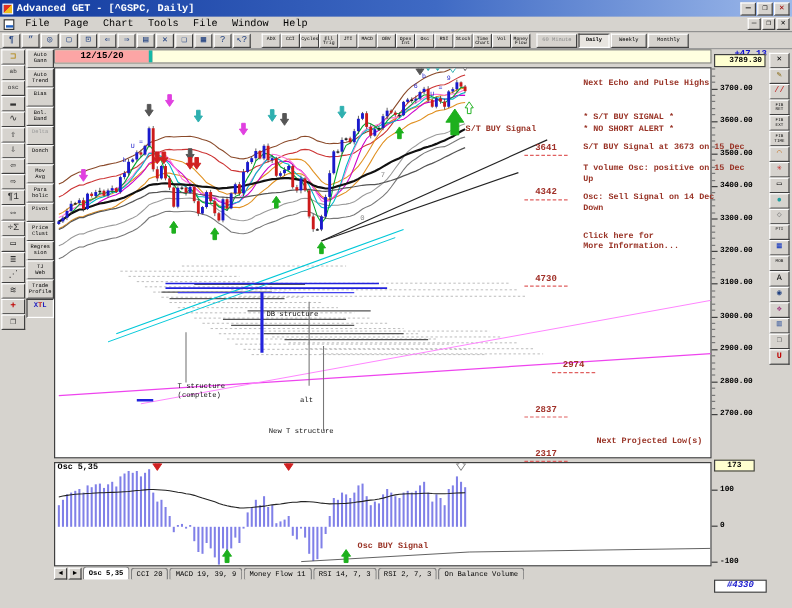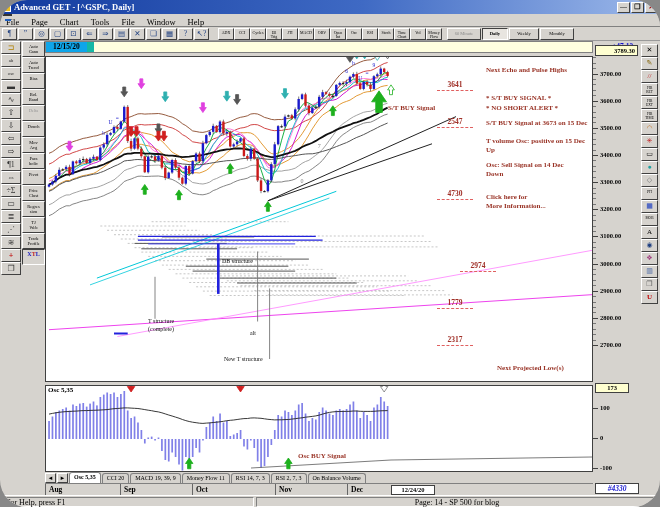--- a/index.html
+++ b/index.html
@@ -1,51 +1,51 @@
 <!DOCTYPE html>
 <html><head>
 <meta charset="utf-8">
 <style>
   html,body{margin:0;padding:0;background:#888;}
   *{box-sizing:border-box;}
   .screen{position:relative;width:660px;height:507px;background:#d6d3ce;overflow:hidden;
-    font-family:Liberation Serif, serif;border-radius:27px;-webkit-font-smoothing:none;}
+    font-family:Liberation Mono, monospace;-webkit-font-smoothing:none;}
   
   .raised{background:#d6d3ce;border-top:1px solid #fff;border-left:1px solid #fff;
     border-right:1px solid #404040;border-bottom:1px solid #404040;}
   .titlebar{position:absolute;left:0;top:0;width:660px;height:14px;
     background:linear-gradient(90deg,#123a9e 0%,#3f6ac4 55%,#9db9ea 100%);
     color:#fff;font-size:8.5px;font-weight:bold;display:flex;align-items:center;padding:0 2px;}
   .appicon{width:9px;height:9px;margin-right:3px;background:
     linear-gradient(135deg,#e03020 0 50%,#f0c020 50% 100%);border:1px solid #fff;}
   .tbtn{width:13px;height:11px;font-size:7px;line-height:9px;text-align:center;color:#000;
     margin-left:1px;cursor:default;}
   .tbtn.close{background:#d6d3ce;color:#a00000;font-weight:bold;}
   .menubar{position:absolute;left:0;top:14px;width:660px;height:13px;background:#d6d3ce;
-    border-bottom:1px solid #808080;display:flex;align-items:flex-start;font-size:8.5px;color:#000;flex-direction:column;}
+    border-bottom:1px solid #808080;display:flex;align-items:center;font-size:8.5px;color:#000;}
   .menuitem{padding:1px 6px;}
   .childicon{width:9px;height:9px;margin:0 3px;background:#fff;border:1px solid #333;
     position:relative;}
   .childicon:after{content:"";position:absolute;left:1px;top:4px;width:6px;height:2px;background:#2060c0;}
   .mdibtns{margin-left:auto;display:flex;margin-right:2px;}
   .mdibtn{width:11px;height:10px;font-size:6.5px;line-height:8px;text-align:center;margin-left:1px;}
   .toolbar{position:absolute;left:0;top:27px;width:660px;height:14px;background:#d6d3ce;
     border-bottom:1px solid #9a9a9a;}
   .ticon{position:absolute;top:1px;width:15px;height:12px;font-size:7.5px;line-height:10px;
     text-align:center;color:#204080;}
   .sbtn{position:absolute;top:1px;width:16px;height:12px;font-size:4px;line-height:4px;
     text-align:center;color:#000;padding-top:2px;overflow:hidden;}
   .pbtn{position:absolute;top:1px;height:12px;font-size:4.5px;line-height:10px;text-align:center;}
   .pbtn.active{border-top:1px solid #404040;border-left:1px solid #404040;
     border-right:1px solid #fff;border-bottom:1px solid #fff;background:#e8e5e0;font-weight:bold;}
   .pbtn.disabled{color:#8a8a8a;}
   .infobar{position:absolute;left:45px;top:41px;width:548px;height:12px;background:#ffffe0;
     border:1px solid #808080;font-size:7.5px;font-weight:bold;color:#000;}
-  .datebox{position:absolute;left:0;top:0;height:10px;padding:0 7px;background:#0ea5e9;
-    border-right:7px solid #14b8a6;line-height:10px;}
+  .datebox{position:absolute;left:0;top:0;height:10px;padding:0 21px;background:#fca5a5;
+    border-right:3px solid #14b8a6;line-height:10px;}
   .ohlc{position:absolute;left:250px;top:0;line-height:10px;}
   .ohlc .hl{color:#1010d0;} .ohlc .ll{color:#d01010;}
   .chg{position:absolute;left:612px;top:42px;font-size:7.5px;font-weight:bold;color:#1010d0;}
   .pricebox{position:absolute;left:595px;top:45px;width:43px;height:11px;background:#ffffd0;
     border:1px solid #404040;font-size:6.5px;font-weight:bold;text-align:right;line-height:9px;padding-right:2px;}
   
   .lcol1{position:absolute;left:1px;top:41px;width:20px;}
   .lcol1 .ib{width:20px;height:13px;font-size:8px;line-height:11px;text-align:center;color:#333;overflow:hidden;}
   .lcol2{position:absolute;left:22px;top:41px;width:23px;}
   .lcol2 .tb{width:23px;height:16px;font-size:4.5px;line-height:5px;text-align:center;
@@ -64,21 +64,21 @@
   .ticklab{position:absolute;font-size:6.5px;font-weight:bold;color:#000;}
   .oscbox{position:absolute;left:595px;top:383px;width:34px;height:10px;background:#ffffd0;
     border:1px solid #404040;font-size:6.5px;font-weight:bold;text-align:center;line-height:8px;}
   
   .palette{position:absolute;left:641px;top:44px;width:18px;}
   .palette .pb{width:17px;height:13px;font-size:7px;line-height:11px;text-align:center;overflow:hidden;}
   .palette .pb.small{font-size:3.5px;line-height:3.5px;padding-top:3px;}
   
   .ov{position:absolute;white-space:nowrap;}
   .lvl{position:absolute;width:36px;text-align:center;color:#a03028;font-weight:bold;
-    font-size:7.5px;border-bottom:1px dashed #e06060;padding-bottom:1px;}
+    font-size:7.5px;border-bottom:1px dashed #e06060;padding-bottom:1px;margin-top:40px;}
   .ann{position:absolute;color:#993326;font-weight:bold;font-size:7px;}
   .struct{position:absolute;color:#111;font-size:6px;}
   .osclabel{position:absolute;left:48px;top:386px;font-size:7px;font-weight:bold;color:#000;}
   
   .tabrow{position:absolute;left:45px;top:472px;width:548px;height:11px;display:flex;align-items:flex-end;}
   .tnav{width:11px;height:10px;font-size:6px;line-height:8px;text-align:center;margin-right:1px;}
   .tab{height:10px;font-size:6px;line-height:9px;padding:0 4px;background:#d6d3ce;
     border:1px solid #808080;border-bottom:none;border-radius:3px 3px 0 0;margin-right:1px;color:#000;}
   .tab.active{background:#fff;font-weight:bold;height:11px;}
   
@@ -723,24 +723,24 @@
       <div class="pb raised" style="color: rgb(0, 0, 0);">A</div>
       <div class="pb raised" style="color: rgb(32, 64, 128);">◉</div>
       <div class="pb raised" style="color: rgb(160, 64, 128);">❖</div>
       <div class="pb raised" style="color: rgb(64, 96, 160);">▥</div>
       <div class="pb raised" style="color: rgb(96, 96, 96);">❐</div>
       <div class="pb raised" style="color: rgb(192, 0, 0); font-weight: bold;">U</div>
     </div>
 
   <div id="overlays">
       <div class="lvl" style="left: 437px; top: 79.5722px;">3641</div>
-      <div class="lvl" style="left: 437px; top: 116.754px;">2547</div>
+      <div class="lvl" style="left: 437px; top: 116.754px;">4342</div>
       <div class="lvl" style="left: 437px; top: 188.675px;">4730</div>
       <div class="lvl" style="left: 460px; top: 260.596px;">2974</div>
-      <div class="lvl" style="left: 437px; top: 297.778px;">1779</div>
+      <div class="lvl" style="left: 437px; top: 297.778px;">2837</div>
       <div class="lvl" style="left: 437px; top: 334.688px;">2317</div>
       <div class="ann ov" style="left: 486px; top: 66px;">Next Echo and Pulse Highs</div>
       <div class="ann ov" style="left: 486px; top: 94px;">* S/T BUY SIGNAL *</div>
       <div class="ann ov" style="left: 486px; top: 104px;">* NO SHORT ALERT *</div>
       <div class="ann ov" style="left: 486px; top: 119px;">S/T BUY Signal at 3673 on 15 Dec</div>
       <div class="ann ov" style="left: 486px; top: 137px;">T volume Osc: positive on 15 Dec</div>
       <div class="ann ov" style="left: 486px; top: 146px;">Up</div>
       <div class="ann ov" style="left: 486px; top: 161px;">Osc: Sell Signal on 14 Dec</div>
       <div class="ann ov" style="left: 486px; top: 170px;">Down</div>
       <div class="ann ov" style="left: 486px; top: 193px; cursor: pointer;">Click here for</div>
@@ -760,28 +760,16 @@
       <div class="tnav raised">►</div>
       <div class="tab active">Osc 5,35</div>
       <div class="tab">CCI 20</div>
       <div class="tab">MACD 19, 39, 9</div>
       <div class="tab">Money Flow 11</div>
       <div class="tab">RSI 14, 7, 3</div>
       <div class="tab">RSI 2, 7, 3</div>
       <div class="tab">On Balance Volume</div>
     </div>
 
-  <div class="monthbar" id="monthbar">
-    <div class="endbox">12/24/20</div>
-  <div class="mcell" style="left: 0px; width: 75px;">Aug</div>
-      <div class="mcell" style="left: 75px; width: 72px;">Sep</div>
-      <div class="mcell" style="left: 147px; width: 83px;">Oct</div>
-      <div class="mcell" style="left: 230px; width: 72px;">Nov</div>
-      <div class="mcell" style="left: 302px; width: 44px;">Dec</div>
-    </div>
   <div class="pagebox">#4330</div>
 
-  <div class="statusbar">
-    <div class="sp1">For Help, press F1</div>
-    <div class="sp2">Page: 14 - SP 500 for blog</div>
-  </div>
 
 </div>
 
 </body></html>

